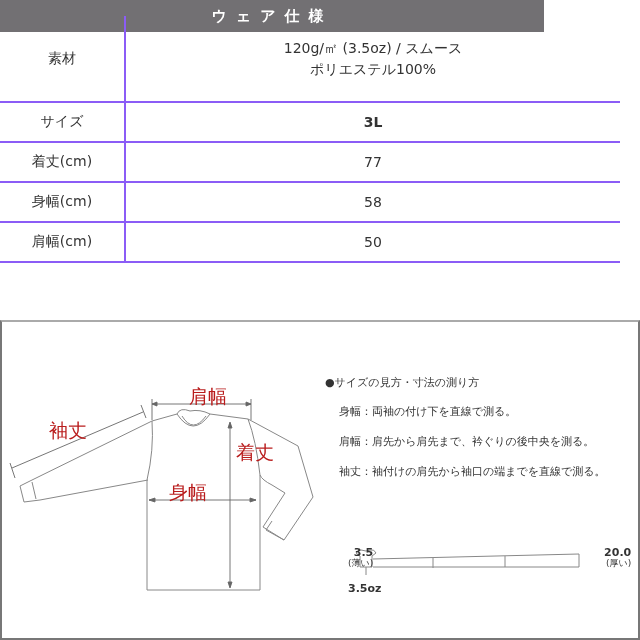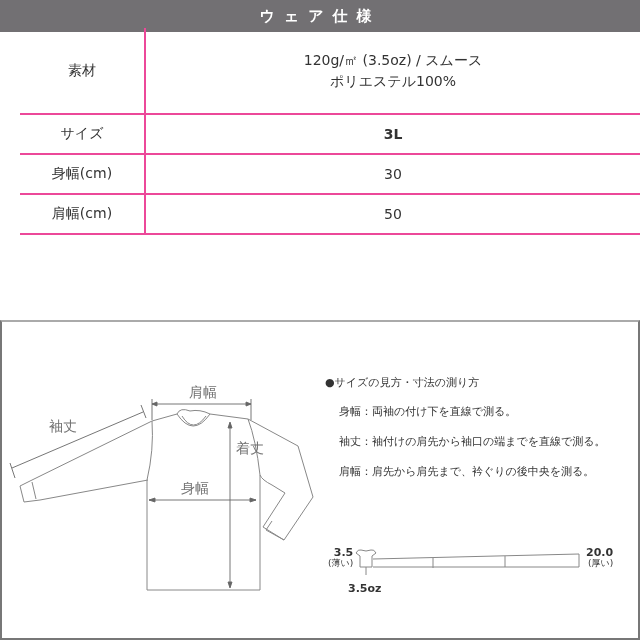--- a/index.html
+++ b/index.html
@@ -1,59 +1,58 @@
 <!DOCTYPE html>
 <html><head>
   <meta charset="utf-8">
   <style>
     * { margin: 0; padding: 0; box-sizing: border-box; }
     html, body { width: 640px; height: 640px; background: #ffffff; overflow: hidden; }
     body { font-family: "DejaVu Sans", "Liberation Sans", sans-serif; color: #333333; position: relative; }
 
     .header {
-      position: absolute; left: 0; top: 0; width: 640px; height: 32px;
+      position: absolute; left: 0; top: 0; width: 544px; height: 32px;
       background: #727073; color: #ffffff;
       display: flex; align-items: center; justify-content: center;
       font-size: 15px; font-weight: bold; letter-spacing: 9px;
     }
 
     .spec-table {
-      position: absolute; left: 0; top: 28px; width: 620px;
+      position: absolute; left: 0; top: 16px; width: 620px;
       border-collapse: collapse;
-      margin-left: 20px;
     }
     .spec-table td {
-      border: 2px solid #ec4899;
+      border: 2px solid #8b5cf6;
       text-align: center; vertical-align: middle;
       font-size: 14px; color: #333333;
     }
     .spec-table tr td:first-child { border-left: none; width: 125px; }
     .spec-table tr td:last-child { border-right: none; }
     .spec-table tr:first-child td { border-top: none; }
     .row-material td { height: 86px; line-height: 21px; }
     .row-normal td { height: 40px; }
     .size-value { font-weight: bold; }
 
     .diagram-box {
       position: absolute; left: 0; top: 320px; width: 640px; height: 320px;
       border-left: 2px solid #777777; border-right: 2px solid #777777;
       border-bottom: 2px solid #777777; border-top: 2px solid #aaaaaa;
     }
 
     .shirt-svg { position: absolute; left: 0; top: 50px; }
 
-    .diag-label { position: absolute; font-size: 14px; color: #737373; }
+    .diag-label { position: absolute; font-size: 19px; color: #b91c1c; }
 
     .howto { position: absolute; left: 325px; top: 375px; width: 310px; font-size: 11px; color: #333333; }
     .howto-title { display: block; margin-bottom: 14px; }
     .howto-item { display: block; padding-left: 14px; margin-bottom: 15px; white-space: nowrap; }
 
     .thickness { position: absolute; left: 320px; top: 540px; width: 320px; height: 60px; }
     .thick-label { position: absolute; font-size: 11px; font-weight: bold; color: #333333; text-align: right; line-height: 11px; }
-    .thick-sub { font-size: 9px; font-weight: normal; display: block; }
+    .thick-sub { font-size: 9px; font-weight: normal; display: block; margin-left: 20px; }
   </style>
 </head>
 <body>
 
 <div class="header">
   <span>ウェア仕様</span>
 </div>
 
 <table class="spec-table">
   <tbody>
@@ -62,22 +61,26 @@
     <td>
       <span>120g/㎡ (3.5oz) / スムース</span><br>
       <span>ポリエステル100%</span>
     </td>
   </tr>
   <tr class="row-normal">
     <td>サイズ</td>
     <td class="size-value">3L</td>
   </tr>
   <tr class="row-normal">
+    <td>着丈(cm)</td>
+    <td>77</td>
+  </tr>
+  <tr class="row-normal">
     <td>身幅(cm)</td>
-    <td>30</td>
+    <td>58</td>
   </tr>
   <tr class="row-normal">
     <td>肩幅(cm)</td>
     <td>50</td>
   </tr>
 </tbody>
   </table>
 
 <div class="diagram-box"></div>
 
@@ -115,27 +118,27 @@
 
     <line x1="149" y1="500" x2="256" y2="500"></line>
     <polygon points="149,500 155,498 155,502"></polygon>
     <polygon points="256,500 250,498 250,502"></polygon>
   </g>
 </svg>
 
 <span class="diag-label" style="left:189px; top:384px;">肩幅</span>
 <span class="diag-label" style="left:49px; top:418px;">袖丈</span>
 <span class="diag-label" style="left:236px; top:440px;">着丈</span>
-<span class="diag-label" style="left:181px; top:480px;">身幅</span>
+<span class="diag-label" style="left:169px; top:480px;">身幅</span>
 
 <div class="howto">
   <span class="howto-title">●サイズの見方・寸法の測り方</span>
   <span class="howto-item">身幅：両袖の付け下を直線で測る。</span>
+  <span class="howto-item">肩幅：肩先から肩先まで、衿ぐりの後中央を測る。</span>
   <span class="howto-item">袖丈：袖付けの肩先から袖口の端までを直線で測る。</span>
-  <span class="howto-item">肩幅：肩先から肩先まで、衿ぐりの後中央を測る。</span>
 </div>
 
 <div class="thickness">
   <svg width="320" height="60" style="position:absolute; left:0; top:0;" xmlns="http://www.w3.org/2000/svg">
     <g fill="none" stroke="#888888" stroke-width="1">
 
       <path d="M41,10 Q38,9 36,13 L40,16 L40,27 L52,27 L52,16 L56,13 Q54,9 51,10 Q46,12 41,10 Z"></path>
       <line x1="46" y1="27" x2="46" y2="35"></line>
 
       <path d="M53,19 L259,14 L259,27 L53,27"></path>

